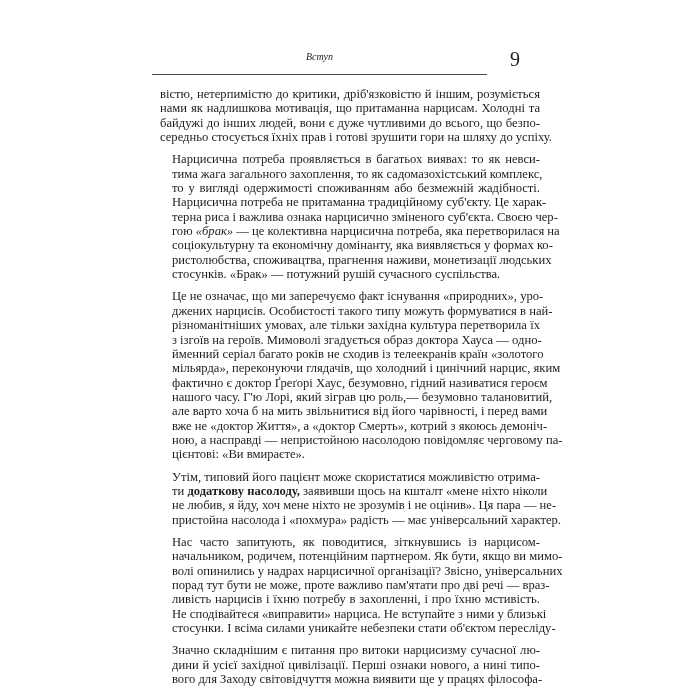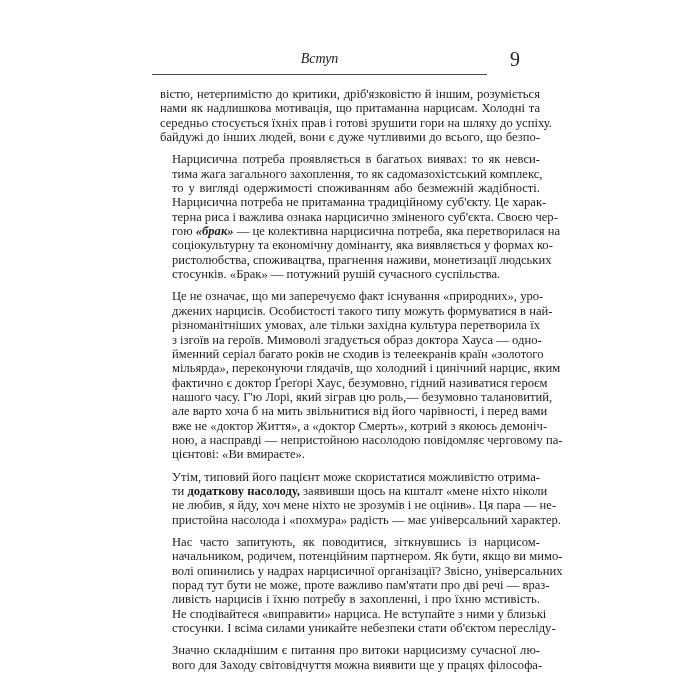--- a/index.html
+++ b/index.html
@@ -4,52 +4,52 @@
 <style>
   html, body { margin: 0; padding: 0; background: #ffffff; }
   body { width: 700px; height: 700px; position: relative; overflow: hidden; }
   .page { position: absolute; left: 0; top: 0; width: 700px; height: 700px; background: #ffffff; }
   .header {
     position: absolute; left: 152px; top: 48px; width: 335px; height: 26px;
     border-bottom: 1px solid #4a4a4a;
   }
   .running-title {
     position: absolute; left: 0; right: 0; top: 3px; text-align: center;
-    font-family: "Liberation Serif", serif; font-style: italic; font-size: 14px; color: #222;
+    font-family: "Liberation Serif", serif; font-style: italic; font-size: 10px; color: #222;
   }
   .page-number {
     position: absolute; left: 510px; top: 48px;
     font-family: "Liberation Serif", serif; font-size: 20px; color: #222;
   }
   .body-text {
     position: absolute; left: 152px; top: 79px; width: 396px;
     font-family: "Liberation Serif", serif; font-size: 12.6px; line-height: 14.35px;
     color: #1e1e1e; text-align: justify; hyphens: manual;
   }
   .body-text p { margin: 8px; text-indent: 0; }
   .body-text p.indent { text-indent: 12px; }
   .line { display: block; text-align: justify; text-align-last: justify; white-space: nowrap; }
   .line.last { text-align-last: left; }
-  .it { font-style: italic; font-weight: bold; }
+  .it { font-style: italic; }
   .b { font-weight: bold; }
 </style>
 </head>
 <body>
 
 <div class="page">
   <div class="header">
     <div class="running-title">Вступ</div>
   </div>
   <div class="page-number">9</div>
   <div class="body-text" id="body-text">
       <p>
         <span class="line">вістю, нетерпимістю до критики, дріб'язковістю й іншим, розуміється</span>
         <span class="line">нами як надлишкова мотивація, що притаманна нарцисам. Холодні та</span>
+        <span class="line">байдужі до інших людей, вони є дуже чутливими до всього, що безпо-</span>
         <span class="line">середньо стосується їхніх прав і готові зрушити гори на шляху до успіху.</span>
-        <span class="line">байдужі до інших людей, вони є дуже чутливими до всього, що безпо-</span>
       </p>
       <p class="indent">
         <span class="line" style="text-indent: 12px;">Нарцисична потреба проявляється в багатьох виявах: то як невси-</span>
         <span class="line">тима жага загального захоплення, то як садомазохістський комплекс,</span>
         <span class="line">то у вигляді одержимості споживанням або безмежній жадібності.</span>
         <span class="line">Нарцисична потреба не притаманна традиційному суб'єкту. Це харак-</span>
         <span class="line">терна риса і важлива ознака нарцисично зміненого суб'єкта. Своєю чер-</span>
         <span class="line">гою <span class="it">«брак»</span> — це колективна нарцисична потреба, яка перетворилася на</span>
         <span class="line">соціокультурну та економічну домінанту, яка виявляється у формах ко-</span>
         <span class="line">ристолюбства, споживацтва, прагнення наживи, монетизації людських</span>
@@ -79,16 +79,17 @@
         <span class="line" style="text-indent: 12px;">Нас часто запитують, як поводитися, зіткнувшись із нарцисом-</span>
         <span class="line">начальником, родичем, потенційним партнером. Як бути, якщо ви мимо-</span>
         <span class="line">волі опинились у надрах нарцисичної організації? Звісно, універсальних</span>
         <span class="line">порад тут бути не може, проте важливо пам'ятати про дві речі — враз-</span>
         <span class="line">ливість нарцисів і їхню потребу в захопленні, і про їхню мстивість.</span>
         <span class="line">Не сподівайтеся «виправити» нарциса. Не вступайте з ними у близькі</span>
         <span class="line">стосунки. І всіма силами уникайте небезпеки стати об'єктом пересліду-</span>
       </p>
       <p class="indent">
         <span class="line" style="text-indent: 12px;">Значно складнішим є питання про витоки нарцисизму сучасної лю-</span>
+        <span class="line">дини й усієї західної цивілізації. Перші ознаки нового, а нині типо-</span>
         <span class="line">вого для Заходу світовідчуття можна виявити ще у працях філософа-</span>
       </p>
     </div>
 </div>
 
 </body></html>

